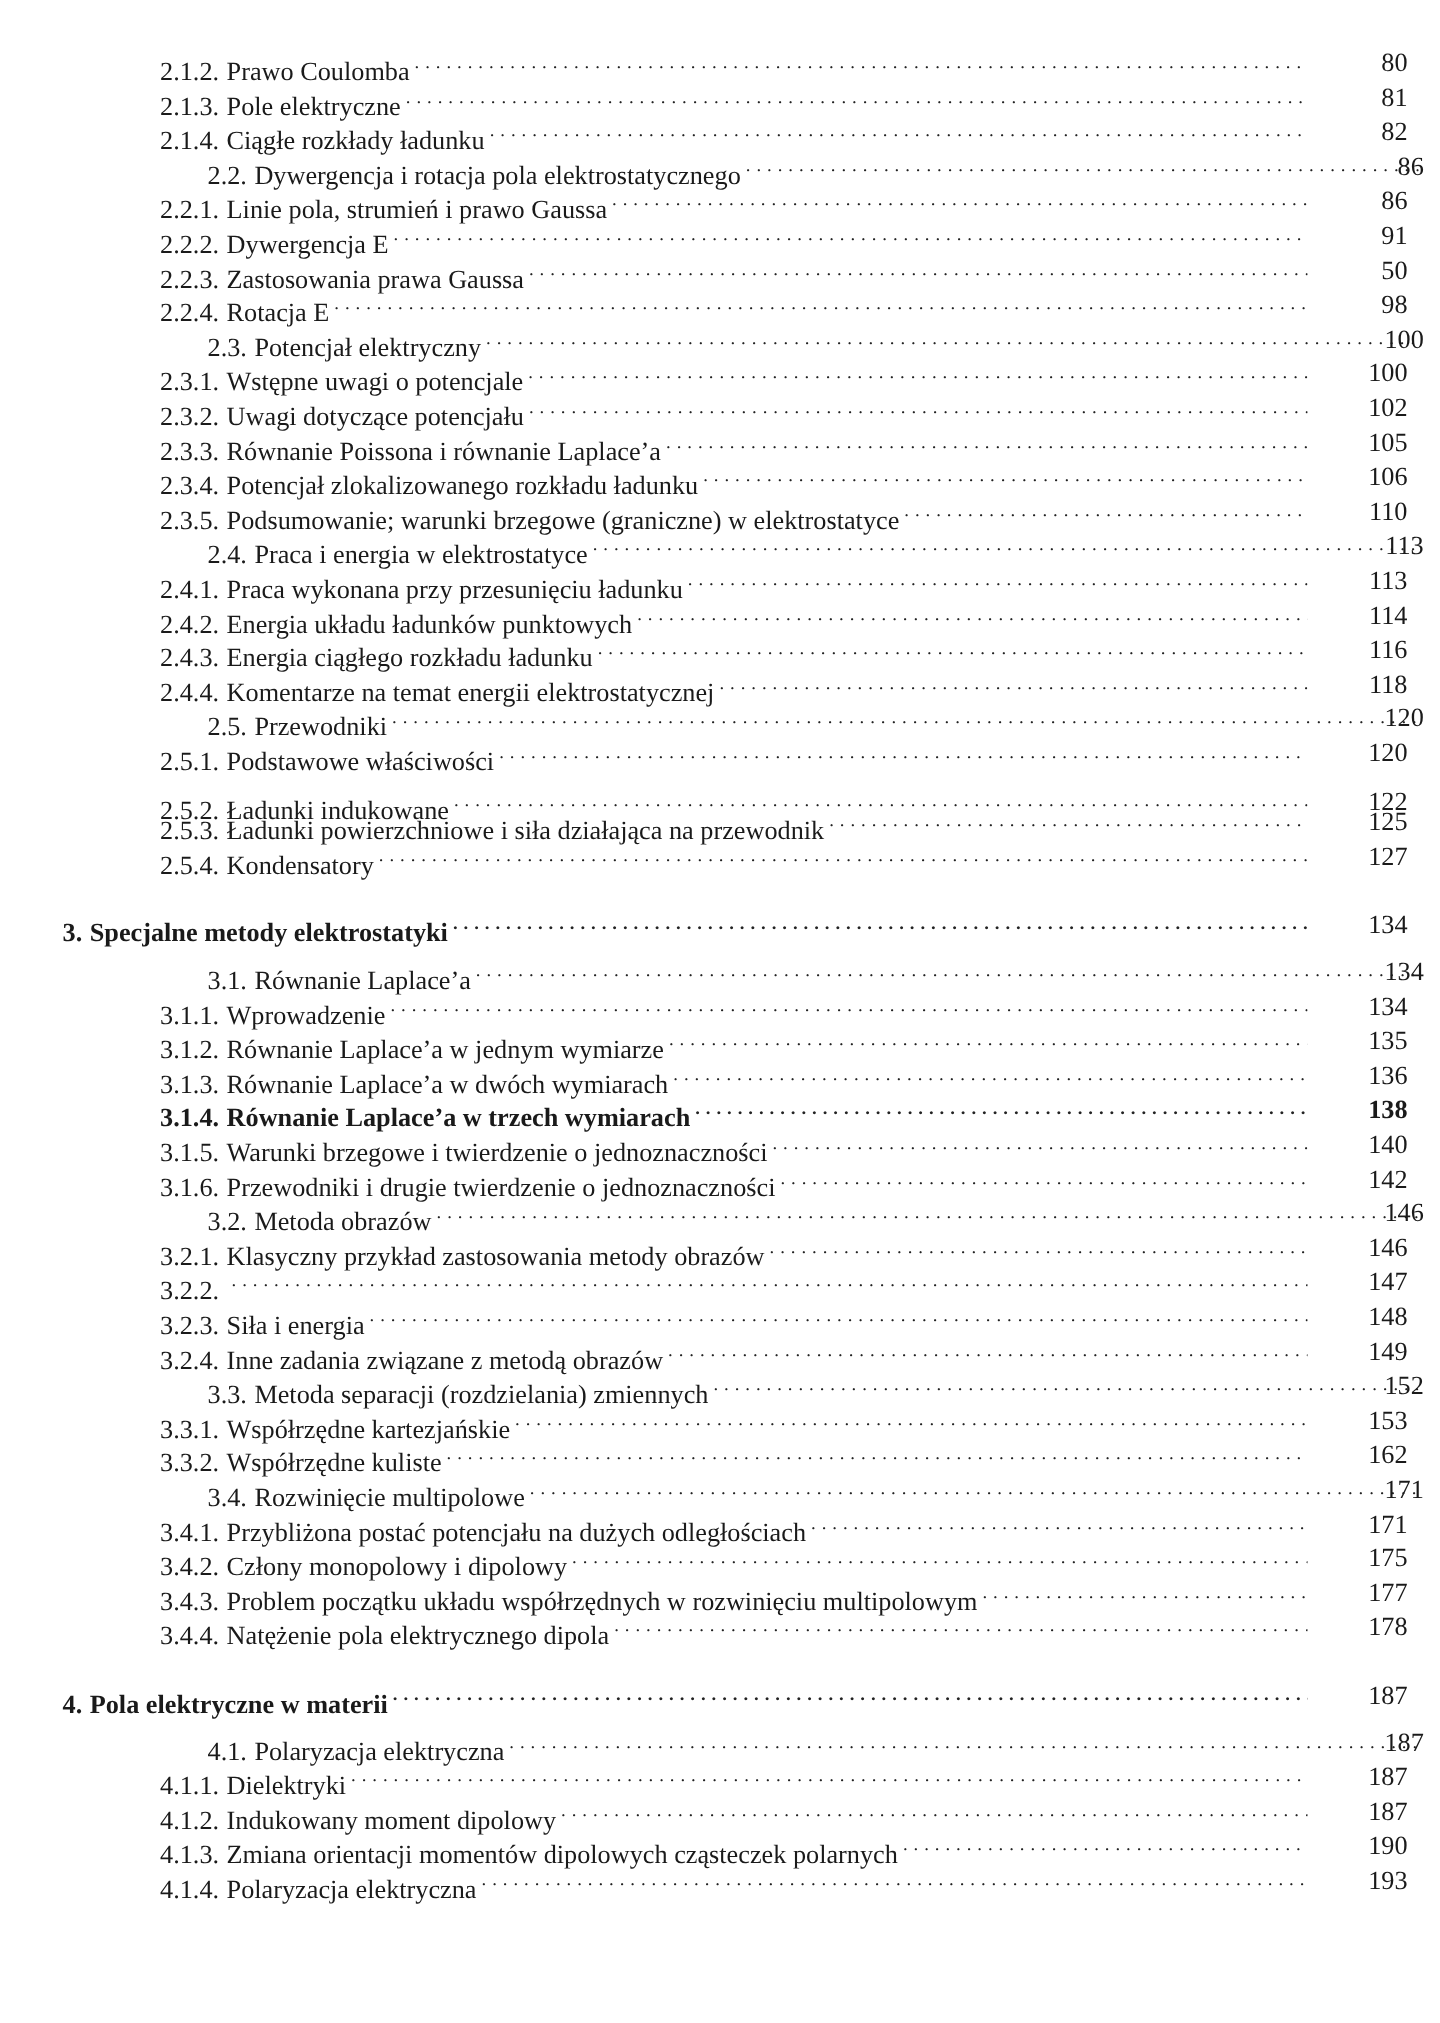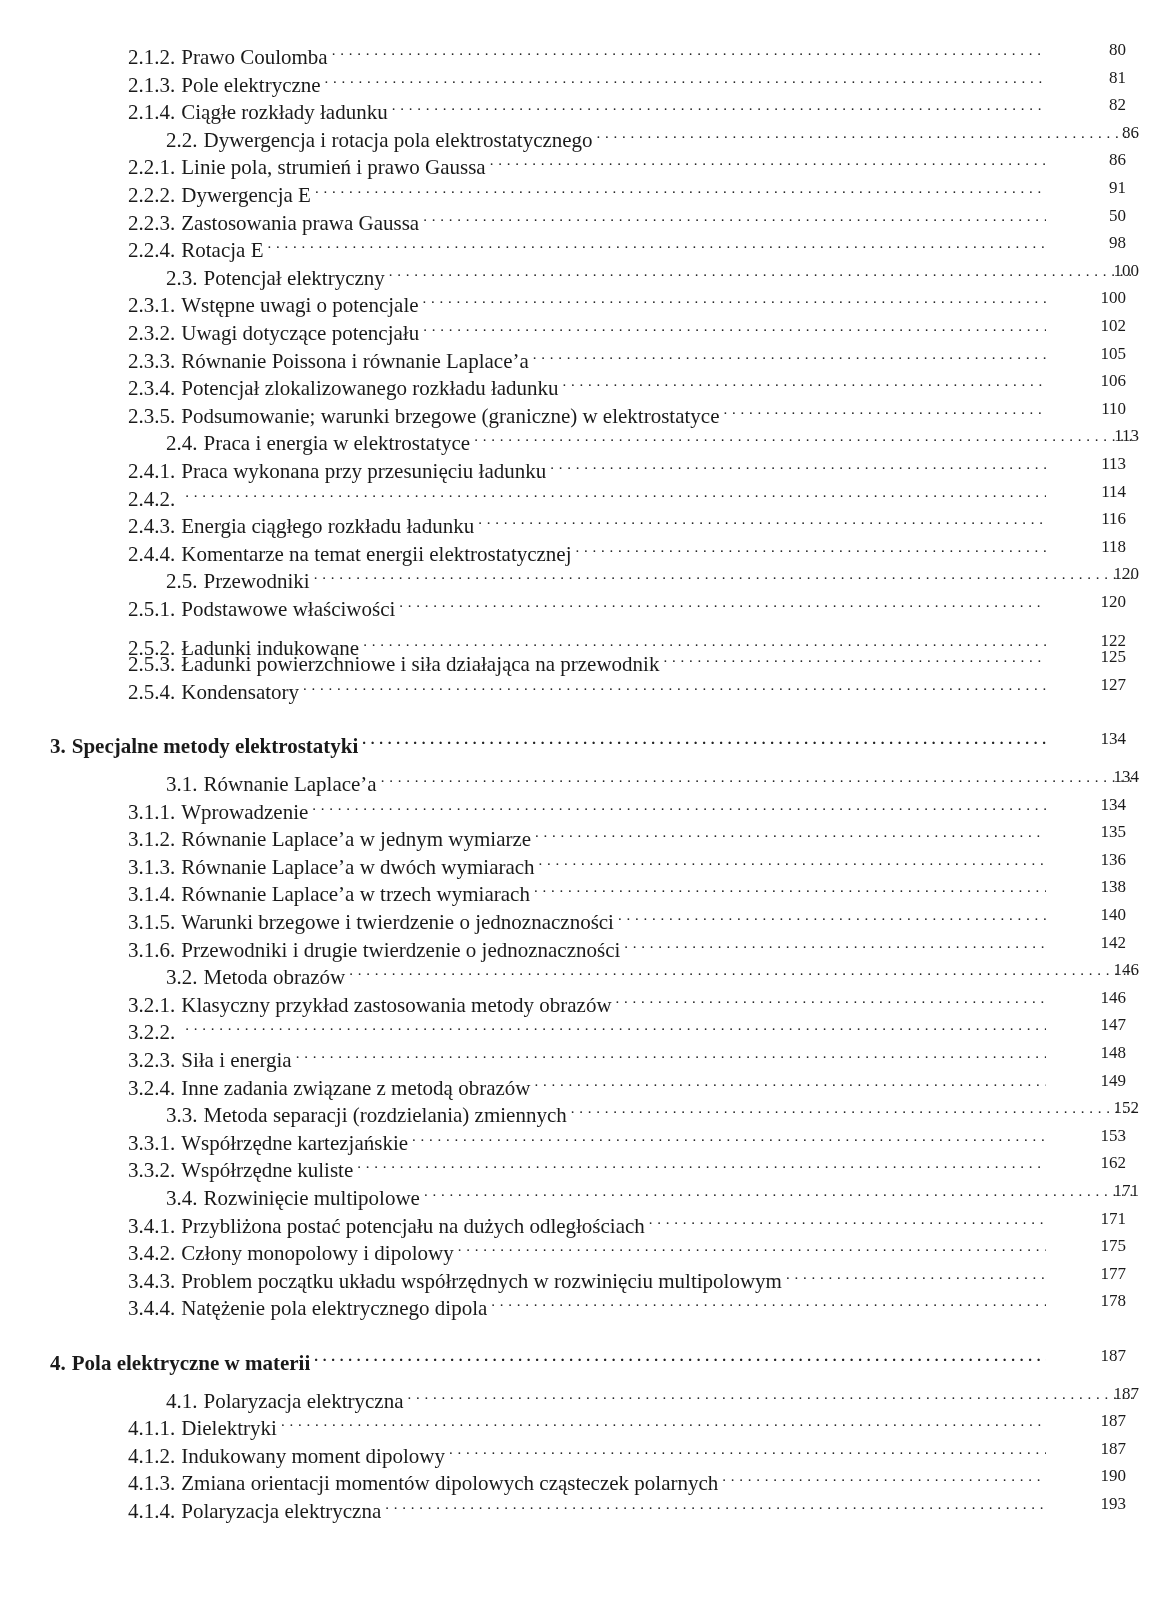--- a/index.html
+++ b/index.html
@@ -58,21 +58,21 @@
       top: 0;
       letter-spacing: 0.5px;
       font-size: 15px;
       color: #222;
     }
     .entry .page-num {
       position: absolute;
       right: 0;
       width: 60px;
       text-align: right;
-      font-size: 17px;
+      font-size: 21px;
     }
     .lvl-1 { left: 50px; width: 1076px; font-weight: bold; }
     .lvl-2 { left: 90px; width: 1049px; justify-content: flex-end; }
     .lvl-3 { left: 128px; width: 998px; }
     .entry .inner {
       display: flex;
       align-items: baseline;
       width: calc(100% - 76px);
     }
     .lvl-1 .page-num { font-weight: normal; }
@@ -206,20 +206,21 @@
         <div class="inner">
           <span class="num">2.4.1.</span>
           <span class="title">Praca wykonana przy przesunięciu ładunku</span>
           <span class="dots"></span>
         </div>
         <span class="page-num">113</span>
       </div>
       <div class="entry lvl-3" style="top: 441.6px;">
         <div class="inner">
           <span class="num">2.4.2.</span>
+          <span class="title">Energia układu ładunków punktowych</span>
           <span class="dots"></span>
         </div>
         <span class="page-num">114</span>
       </div>
       <div class="entry lvl-3" style="top: 469.2px;">
         <div class="inner">
           <span class="num">2.4.3.</span>
           <span class="title">Energia ciągłego rozkładu ładunku</span>
           <span class="dots"></span>
         </div>
@@ -306,21 +307,21 @@
         <span class="page-num">135</span>
       </div>
       <div class="entry lvl-3" style="top: 809.8px;">
         <div class="inner">
           <span class="num">3.1.3.</span>
           <span class="title">Równanie Laplace’a w dwóch wymiarach</span>
           <span class="dots"></span>
         </div>
         <span class="page-num">136</span>
       </div>
-      <div class="entry lvl-3" style="top: 837.4px;">
+      <div class="entry lvl-3" style="top: 837.4px; font-weight: bold;">
         <div class="inner">
           <span class="num">3.1.4.</span>
           <span class="title">Równanie Laplace’a w trzech wymiarach</span>
           <span class="dots"></span>
         </div>
         <span class="page-num">138</span>
       </div>
       <div class="entry lvl-3" style="top: 865px;">
         <div class="inner">
           <span class="num">3.1.5.</span>

